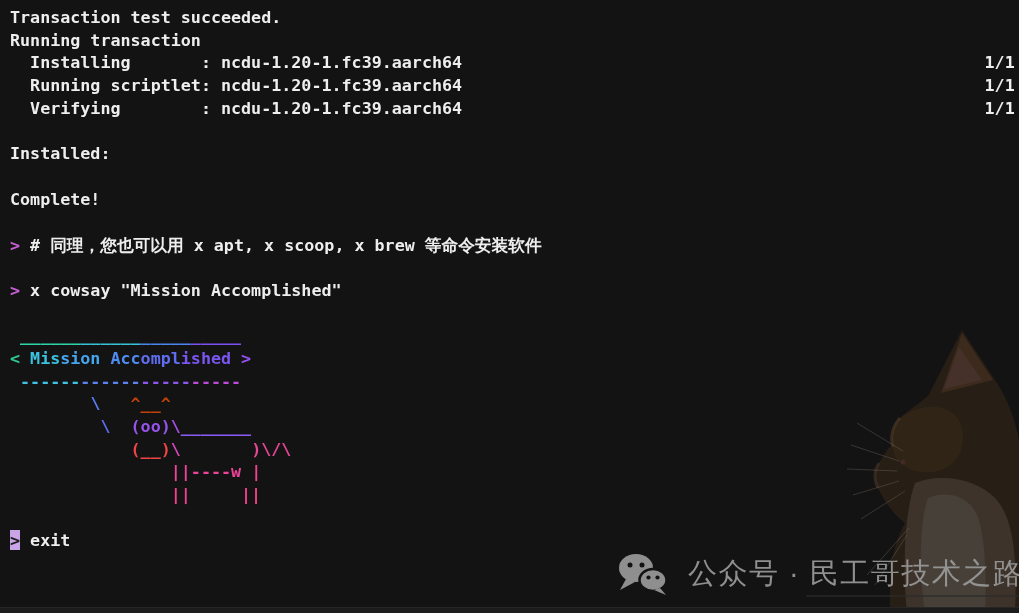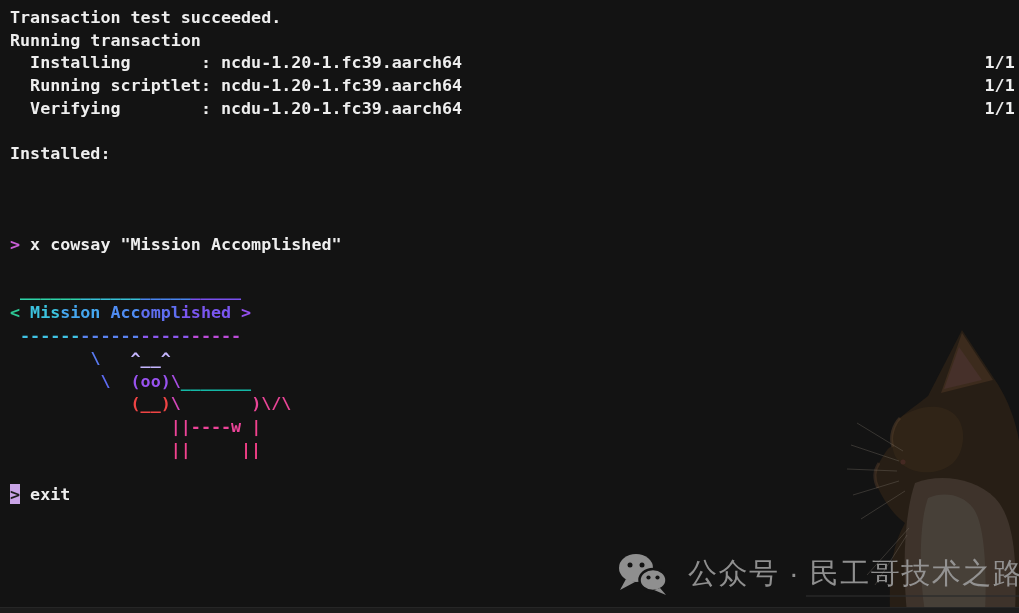--- a/index.html
+++ b/index.html
@@ -46,29 +46,31 @@
 
   <div id="term">
       <div class="term-line"><span>Transaction test succeeded.</span></div>
       <div class="term-line"><span>Running transaction</span></div>
       <div class="term-line"><span>  Installing       : ncdu-1.20-1.fc39.aarch64</span><span>                                                    </span><span>1/1</span></div>
       <div class="term-line"><span>  Running scriptlet: ncdu-1.20-1.fc39.aarch64</span><span>                                                    </span><span>1/1</span></div>
       <div class="term-line"><span>  Verifying        : ncdu-1.20-1.fc39.aarch64</span><span>                                                    </span><span>1/1</span></div>
       <div class="term-line">&nbsp;</div>
       <div class="term-line"><span>Installed:</span></div>
       <div class="term-line">&nbsp;</div>
+      <div class="term-line"><span>Complete!</span></div>
       <div class="term-line">&nbsp;</div>
+      <div class="term-line"><span style="color: rgb(201, 95, 214);">&gt;</span><span> # 同理，您也可以用 x apt, x scoop, x brew 等命令安装软件</span></div>
       <div class="term-line">&nbsp;</div>
       <div class="term-line"><span style="color: rgb(201, 95, 214);">&gt;</span><span> x cowsay "Mission Accomplished"</span></div>
       <div class="term-line">&nbsp;</div>
       <div class="term-line"><span> </span><span style="color: rgb(47, 211, 168);">______</span><span style="color: rgb(56, 194, 216);">______</span><span style="color: rgb(74, 133, 240);">_____</span><span style="color: rgb(122, 80, 238);">_____</span></div>
       <div class="term-line"><span style="color: rgb(45, 199, 149);">&lt;</span><span> </span><span style="color: rgb(60, 194, 222);">Mis</span><span style="color: rgb(69, 166, 238);">sion</span><span> </span><span style="color: rgb(79, 140, 242);">Acc</span><span style="color: rgb(95, 110, 240);">ompl</span><span style="color: rgb(122, 86, 240);">ished</span><span> </span><span style="color: rgb(149, 80, 240);">&gt;</span></div>
       <div class="term-line"><span> </span><span style="color: rgb(64, 194, 226);">------</span><span style="color: rgb(91, 130, 240);">------</span><span style="color: rgb(139, 88, 238);">-----</span><span style="color: rgb(188, 76, 216);">-----</span></div>
-      <div class="term-line"><span>        </span><span style="color: rgb(91, 124, 245);">\</span><span>   </span><span style="color: #c4b5fd;">^__^</span></div>
-      <div class="term-line"><span>         </span><span style="color: rgb(95, 108, 245);">\</span><span>  </span><span style="color: rgb(152, 82, 238);">(oo)</span><span style="color: rgb(169, 78, 228);">\</span><span style="color: #14b8a6;">_______</span></div>
+      <div class="term-line"><span>        </span><span style="color: rgb(91, 124, 245);">\</span><span>   </span><span style="color: #c2410c;">^__^</span></div>
+      <div class="term-line"><span>         </span><span style="color: rgb(95, 108, 245);">\</span><span>  </span><span style="color: rgb(152, 82, 238);">(oo)</span><span style="color: rgb(169, 78, 228);">\</span><span style="color: #8b5cf6;">_______</span></div>
       <div class="term-line"><span>            </span><span style="color: #ef4444;">(__)</span><span style="color: rgb(211, 72, 186);">\</span><span>       </span><span style="color: rgb(233, 69, 151);">)\/\</span></div>
       <div class="term-line"><span>                </span><span style="color: rgb(237, 68, 153);">||----w</span><span> </span><span style="color: rgb(242, 66, 142);">|</span></div>
       <div class="term-line"><span>                </span><span style="color: rgb(242, 66, 142);">||</span><span>     </span><span style="color: rgb(248, 64, 138);">||</span></div>
       <div class="term-line">&nbsp;</div>
       <div class="term-line"><span class="cursor">&gt;</span><span> </span><span>exit</span></div>
     </div>
 
   <svg id="cat" width="174" height="290" viewBox="0 0 174 290">
     <path d="M117,7 L150,57 C159,70 170,92 174,118 L174,290 L45,290 C44,252 46,224 60,200
              C50,193 40,180 33,165 C28,155 30,146 34,140 C40,130 44,122 48,124

